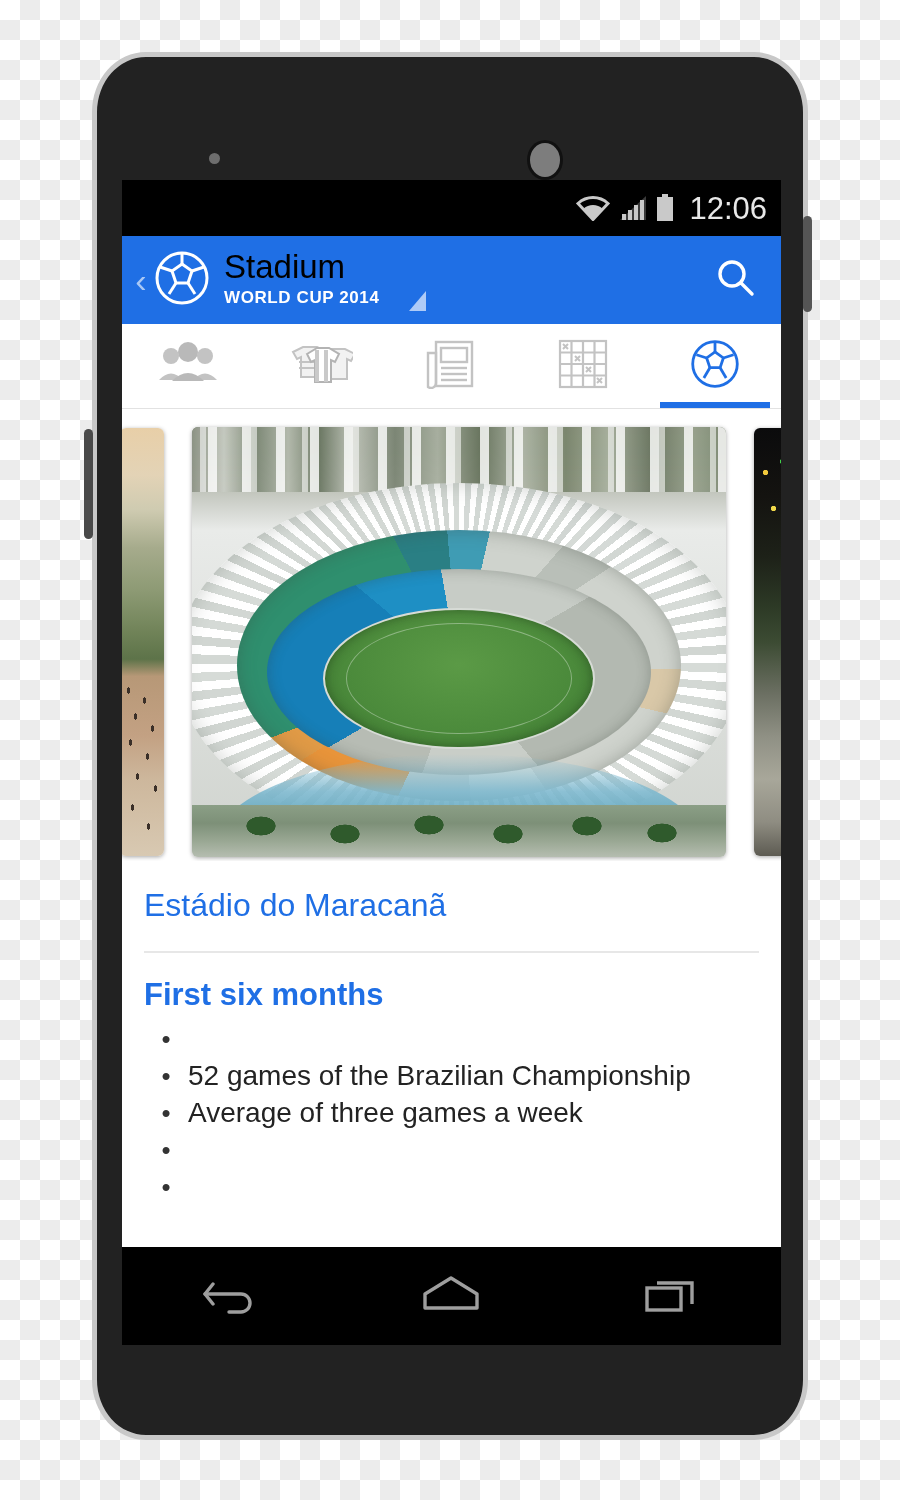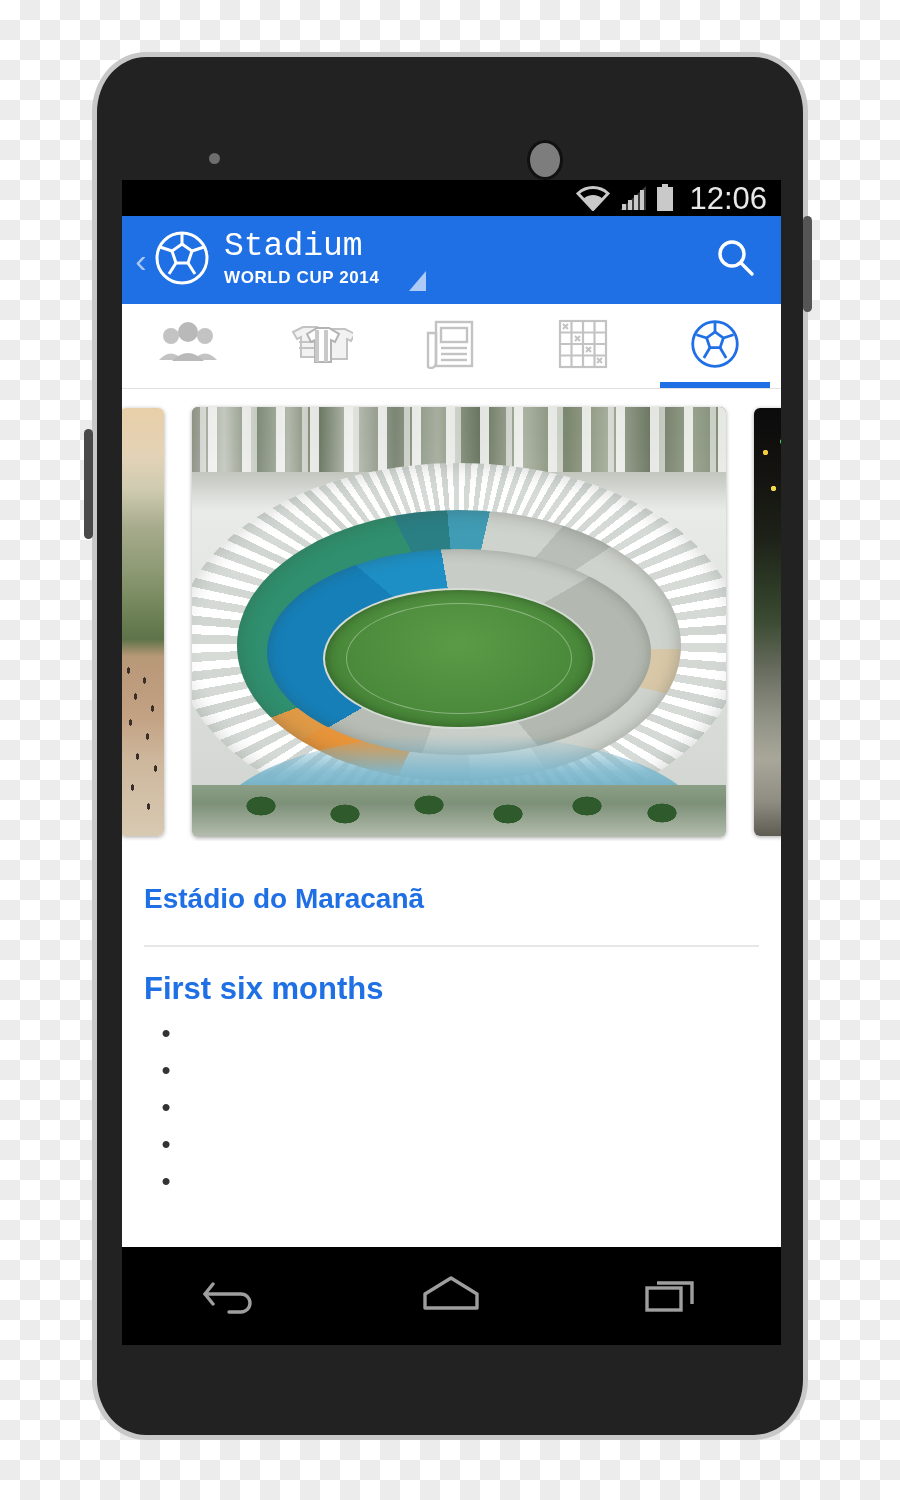--- a/index.html
+++ b/index.html
@@ -76,21 +76,21 @@
     left: 122px;
     top: 180px;
     width: 659px;
     height: 1165px;
     background: #ffffff;
     overflow: hidden;
   }
 
   
   .statusbar {
-    height: 36px;
+    height: 56px;
     background: #000000;
     display: flex;
     align-items: center;
     justify-content: flex-end;
     padding-right: 14px;
     box-sizing: border-box;
     gap: 9px;
   }
   .statusbar svg { display: block; }
   .status-time {
@@ -122,25 +122,24 @@
   }
   .ball-logo { flex: 0 0 auto; margin-right: 14px; }
   .appbar-titles {
     display: flex;
     flex-direction: column;
     justify-content: center;
     flex: 1 1 auto;
     min-width: 0;
   }
   .appbar-title {
-    color: #ffffff;
+    color: #000000;
     font-size: 33px;
     line-height: 36px;
     font-weight: 400;
-    font-family: Liberation Mono, monospace;
   }
   .appbar-sub-row { display: flex; align-items: center; gap: 30px; }
   .appbar-subtitle {
     color: #ffffff;
     font-size: 17px;
     font-weight: bold;
     letter-spacing: 0.6px;
     line-height: 20px;
   }
   .appbar-caret {
@@ -433,24 +432,24 @@
     background-position: 16% 22%, 55% 12%, 82% 40%, 34% 58%, 70% 74%;
   }
 
   
   .content {
     background: #ffffff;
     padding: 0 22px;
   }
   .stadium-title {
     color: #1f6fe5;
-    font-size: 28px;
+    font-size: 32px;
     line-height: 60px;
-    padding: 28px 0 16px 0;
-    font-weight: 700;
+    padding: 14px 0 16px 0;
+    font-weight: 400;
     white-space: nowrap;
   }
   .divider {
     height: 2px;
     background: #e7e7e7;
     margin: 0 0 0 0;
   }
   .section-title {
     color: #1f6fe5;
     font-size: 31px;
@@ -663,23 +662,25 @@
   <div class="content">
     <div class="stadium-title">Estádio do Maracanã</div>
     <div class="divider"></div>
     <div class="section-title">First six months</div>
     <ul class="facts">
       <li>
         <span class="bullet">•</span>
       </li>
       <li>
         <span class="bullet">•</span>
+        <span>52 games of the Brazilian Championship</span>
       </li>
       <li>
         <span class="bullet">•</span>
+        <span>Average of three games a week</span>
       </li>
       <li>
         <span class="bullet">•</span>
       </li>
       <li>
         <span class="bullet">•</span>
       </li>
     </ul>
   </div>
 

